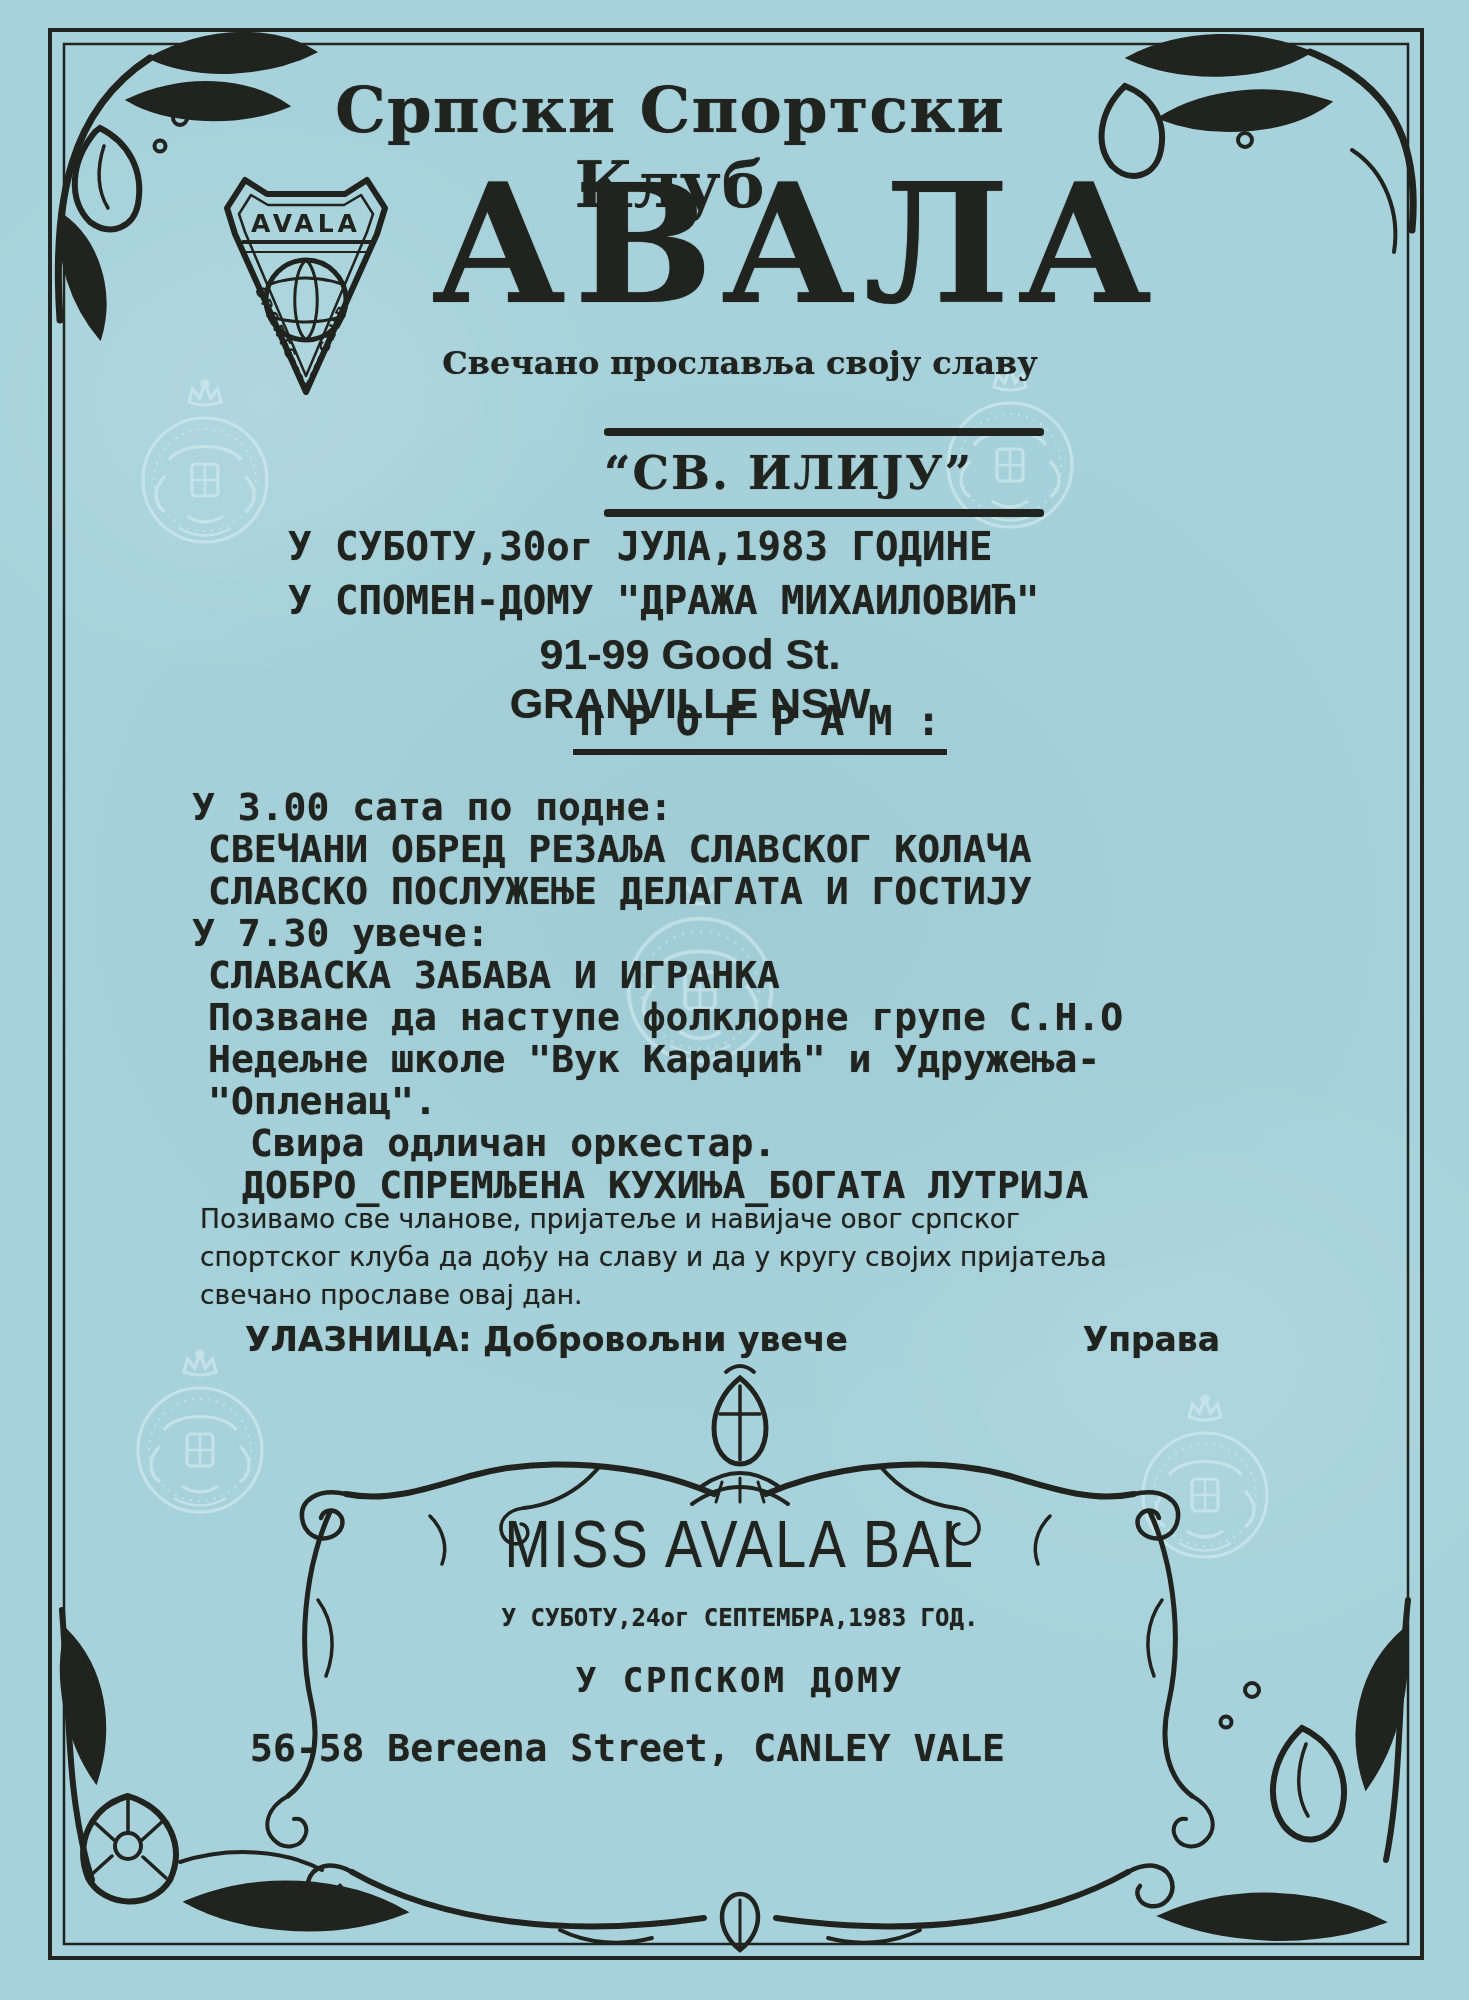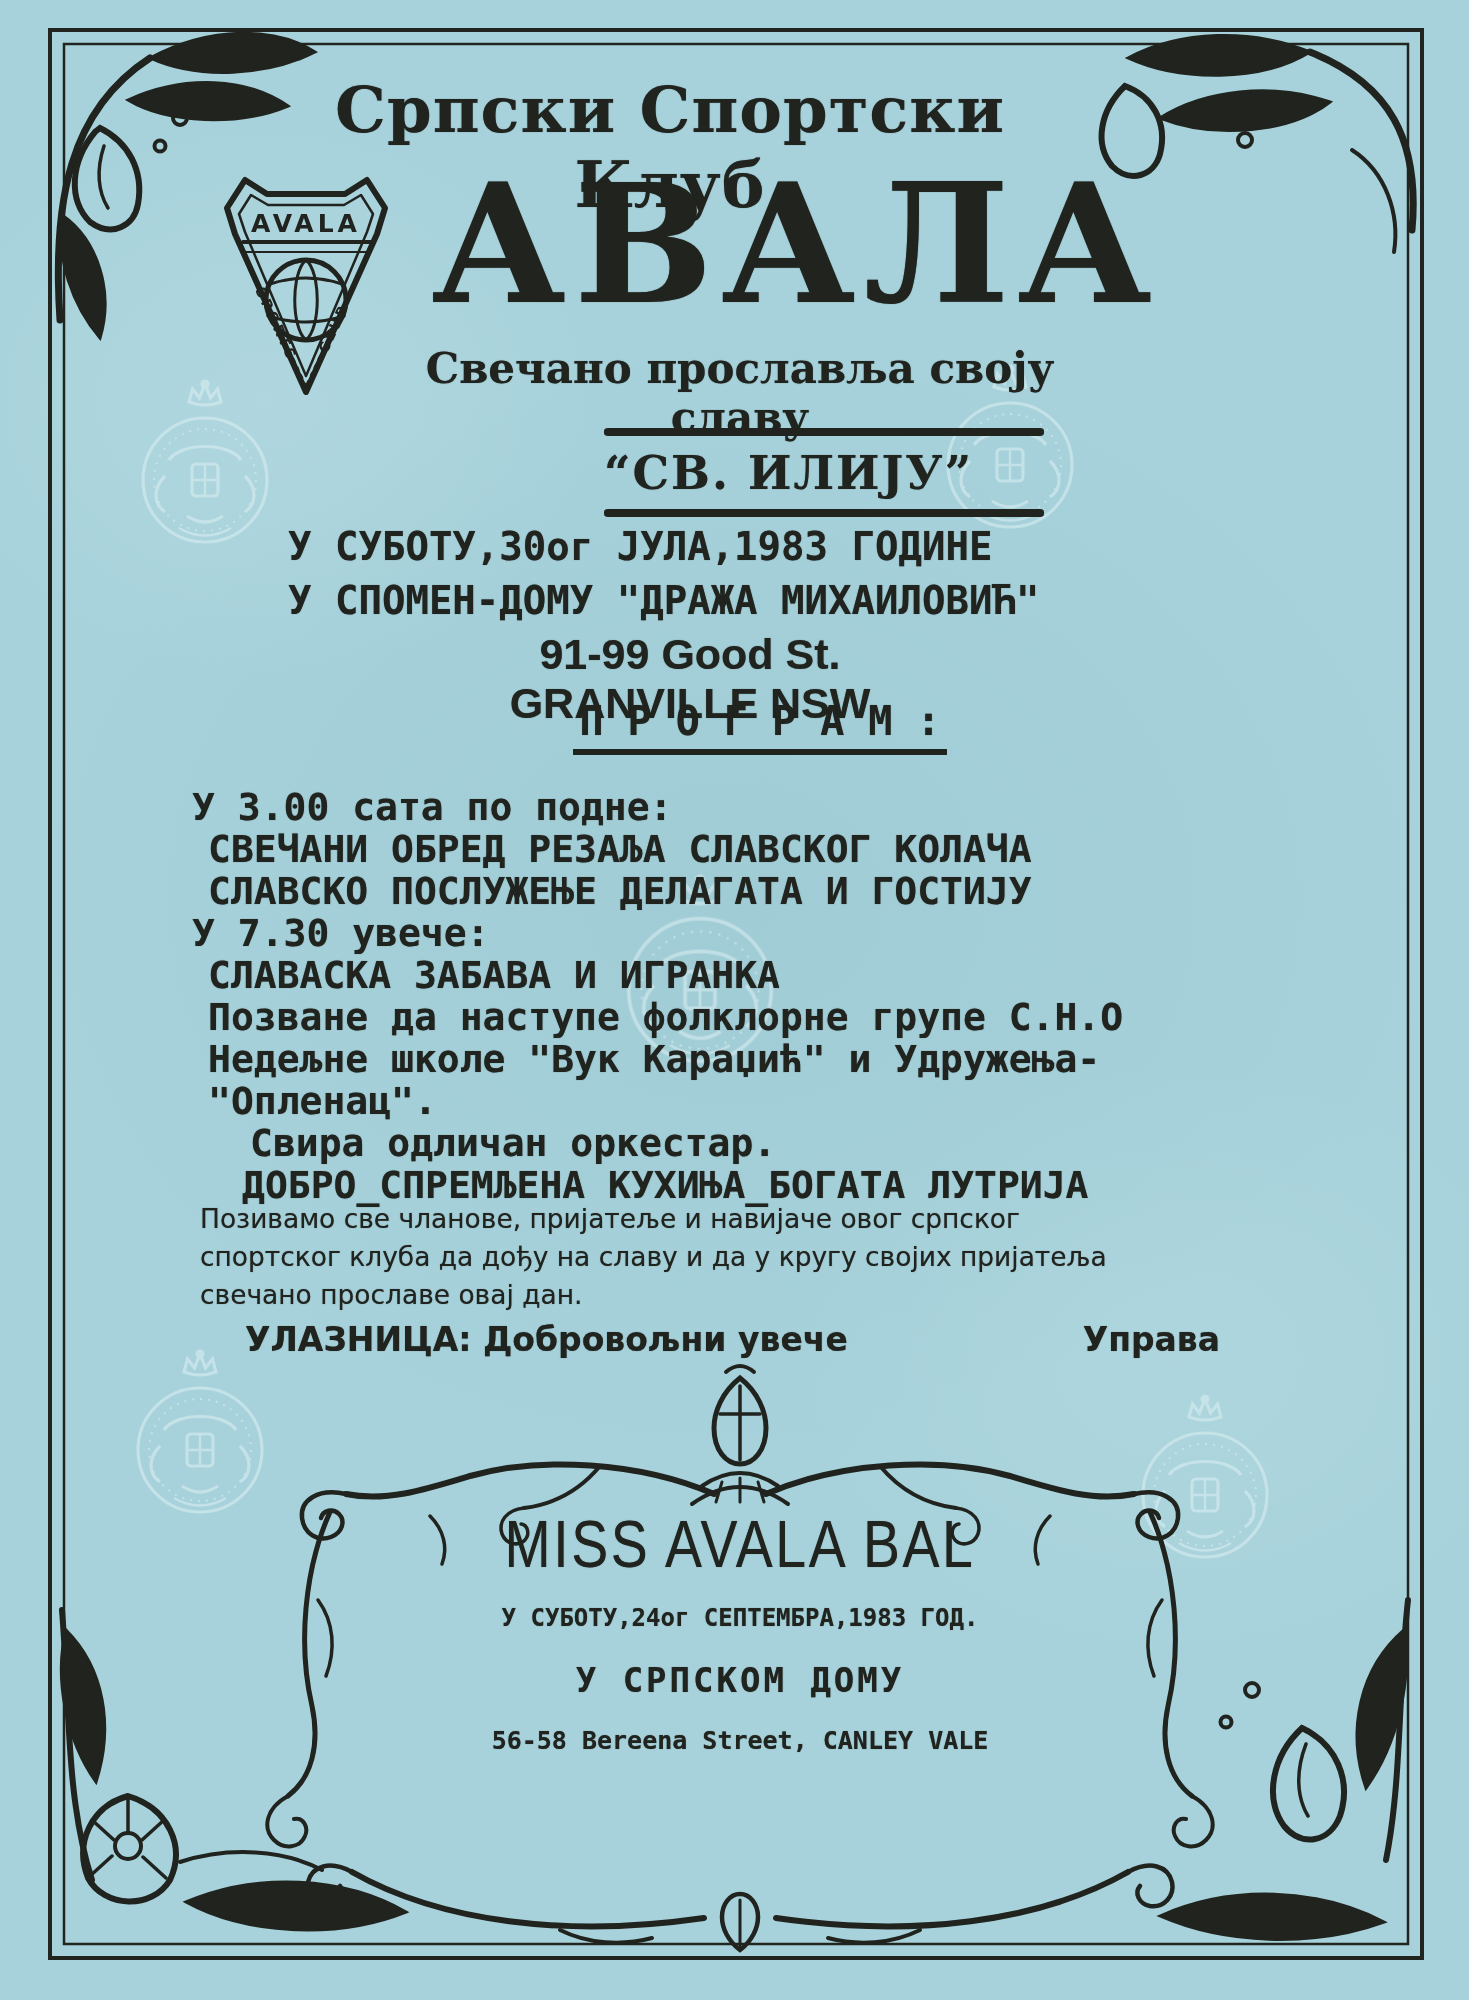--- a/index.html
+++ b/index.html
@@ -16,21 +16,21 @@
   .abs{position:absolute;}
   .ink{text-shadow:0 0 1px rgba(28,30,26,.55);}
   .deco{position:absolute;left:0;top:0;width:1469px;height:2000px;}
   .logo{position:absolute;left:215px;top:168px;width:184px;height:237px;}
 
   .club-line{left:255px;top:72px;width:830px;text-align:center;
     font-size:64px;font-weight:700;letter-spacing:1px;}
   .title{left:430px;top:164px;width:730px;text-align:right;
     font-size:165px;line-height:160px;font-weight:700;letter-spacing:8px;}
   .subtitle{left:370px;top:344px;width:740px;text-align:center;
-    font-size:42px;font-weight:700;}
+    font-size:32px;font-weight:700;}
 
   .slava{left:604px;top:428px;width:440px;text-align:left;}
   .rule{height:8px;background:#20231e;border-radius:4px/3px;}
   .slava-name{font-size:46px;font-weight:700;letter-spacing:2px;margin:10px 0 9px 0;}
 
   .mono{font-family:"DejaVu Sans Mono", monospace;font-weight:700;}
   .date-line{left:288px;top:524px;font-size:39px;}
   .venue-line{left:288px;top:578px;font-size:39px;}
   .address-line{left:440px;top:630px;width:500px;text-align:center;
     font-family:"Liberation Sans", sans-serif;font-weight:700;font-size:43px;}
@@ -48,21 +48,21 @@
   .invitation{left:200px;top:1200px;width:985px;font-size:27px;line-height:38px;
     font-weight:500;transform:scaleX(.98);transform-origin:left top;}
   .ticket-row{left:245px;top:1320px;width:975px;font-size:33px;font-weight:700;}
   .ticket-label{float:left;}
   .ticket-signature{float:right;}
   .miss-title{left:250px;top:1506px;width:980px;text-align:center;
     font-family:"Liberation Sans", sans-serif;font-size:66px;letter-spacing:3px;
     transform:scaleX(.84);transform-origin:center top;}
   .miss-date{left:250px;top:1604px;width:980px;text-align:center;font-size:24px;}
   .miss-venue{left:250px;top:1660px;width:980px;text-align:center;font-size:34px;letter-spacing:3px;}
-  .miss-address{left:250px;top:1726px;width:980px;text-align:center;font-size:25px;}
+  .miss-address{left:250px;top:1726px;width:980px;font-size:38px;}
 </style>
 </head>
 <body>
 
 <div class="page">
 
   <svg class="deco" viewBox="0 0 1469 2000" aria-hidden="true">
     <defs>
 
       <g id="wm" fill="none" stroke="#d8edf0" stroke-width="3.2">

